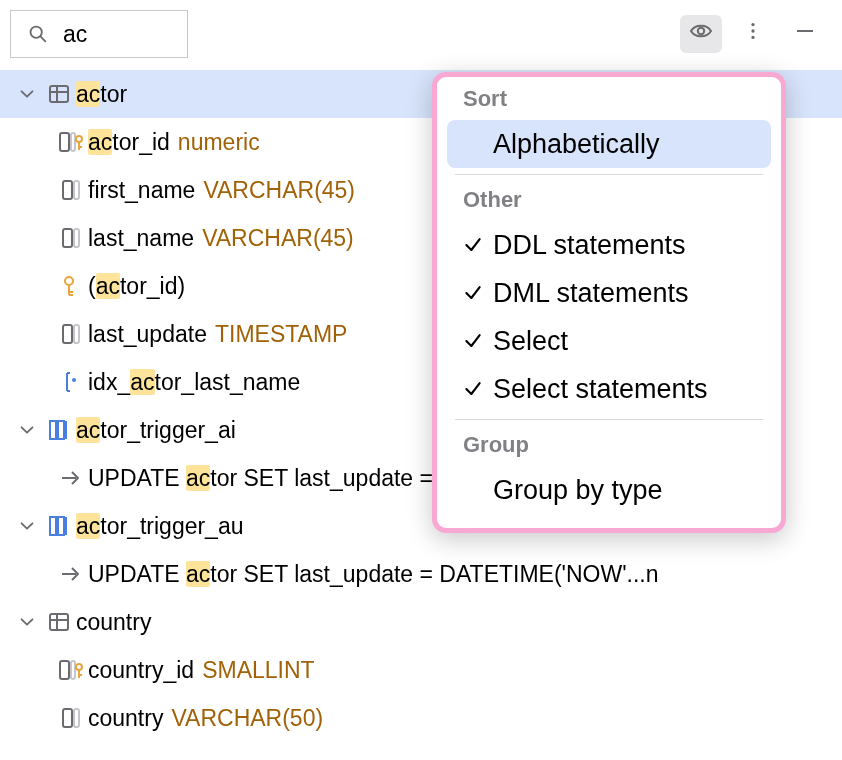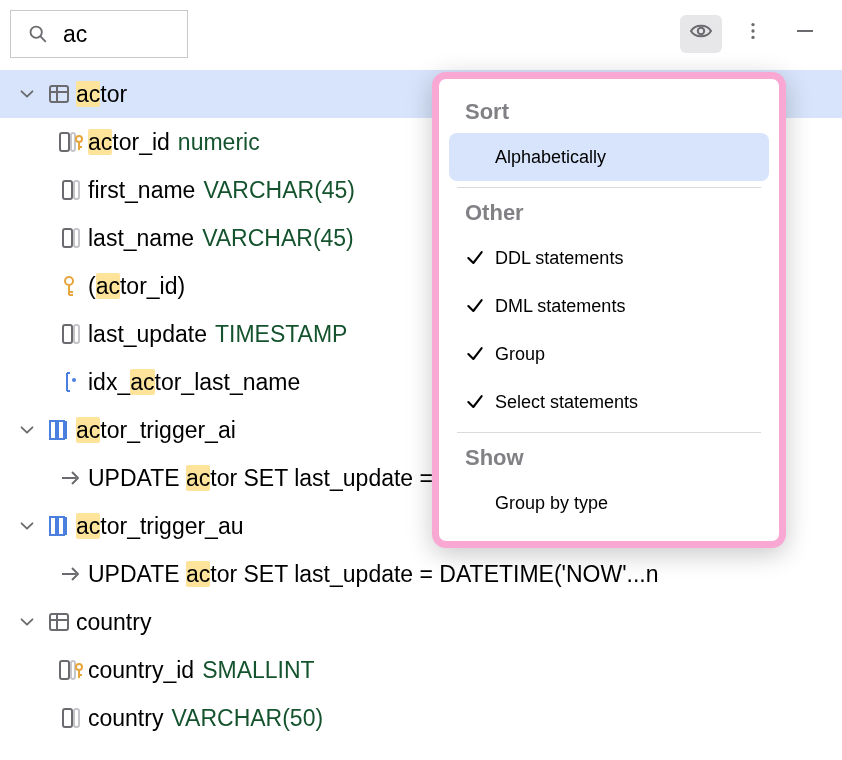--- a/index.html
+++ b/index.html
@@ -82,53 +82,53 @@
       width: 34px;
       display: flex;
       align-items: center;
       justify-content: center;
       flex-shrink: 0;
     }
     .indent-1 { padding-left: 54px; }
     .indent-1 .chevron-slot { width: 0; }
 
     .label { display: inline; }
-    .type-hint { color: #14532d; margin-left: 8px; }
+    .type-hint { color: #a16207; margin-left: 8px; }
     mark, .hl {
       background: #fde49a;
       color: inherit;
       padding: 0;
       border-radius: 2px;
     }
 
     
     .popup {
       position: absolute;
       left: 432px;
       top: 72px;
       width: 354px;
       background: #fff;
-      border: 7px solid #f9a8d4;
+      border: 5px solid #f9a8d4;
       border-radius: 14px;
       box-shadow: 0 6px 26px rgba(0,0,0,0.22);
-      padding: 14px 10px 14px 10px;
+      padding: 3px 10px 14px 10px;
     }
     .popup-section-title {
       color: #808085;
       font-weight: 600;
       font-size: 22px;
       padding: 6px 16px 8px 16px;
     }
     .popup-item {
       display: flex;
       align-items: center;
       height: 48px;
       padding: 0 16px 0 16px;
       border-radius: 8px;
-      font-size: 18px;
+      font-size: 27px;
     }
     .popup-item.selected {
       background: #d7e4fb;
     }
     .popup-check {
       width: 30px;
       display: flex;
       align-items: center;
       justify-content: flex-start;
       flex-shrink: 0;
@@ -416,29 +416,29 @@
         </svg>
       </span>
       <span class="popup-item-label">DML statements</span>
     </div>
     <div class="popup-item">
       <span class="popup-check">
         <svg width="20" height="20" viewBox="0 0 24 24">
           <use href="#i-check"></use>
         </svg>
       </span>
-      <span class="popup-item-label">Group</span>
+      <span class="popup-item-label">Select</span>
     </div>
     <div class="popup-item">
       <span class="popup-check">
         <svg width="20" height="20" viewBox="0 0 24 24">
           <use href="#i-check"></use>
         </svg>
       </span>
       <span class="popup-item-label">Select statements</span>
     </div>
     <hr>
-    <div class="popup-section-title">Show</div>
+    <div class="popup-section-title">Group</div>
     <div class="popup-item no-check">
       <span class="popup-check"></span>
       <span class="popup-item-label">Group by type</span>
     </div>
   </div>
 
 </body></html>

